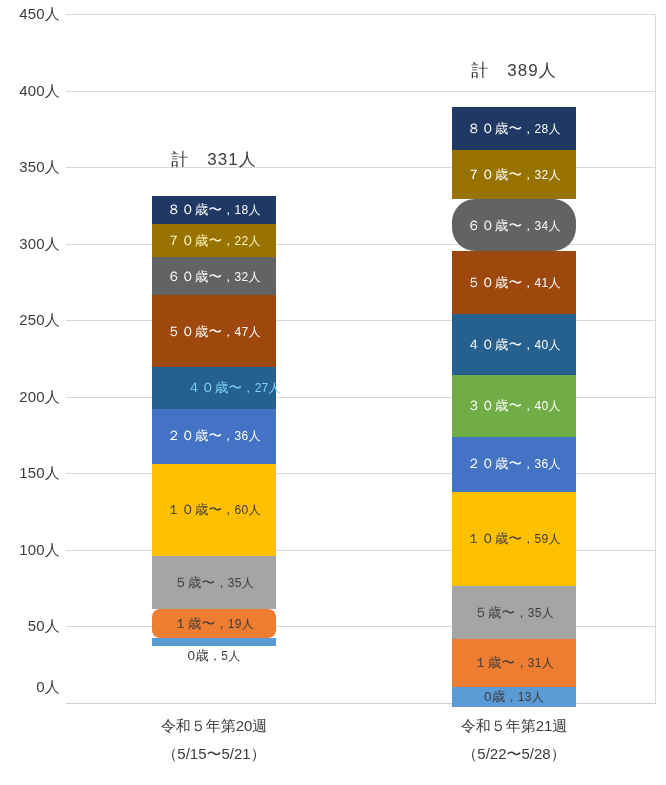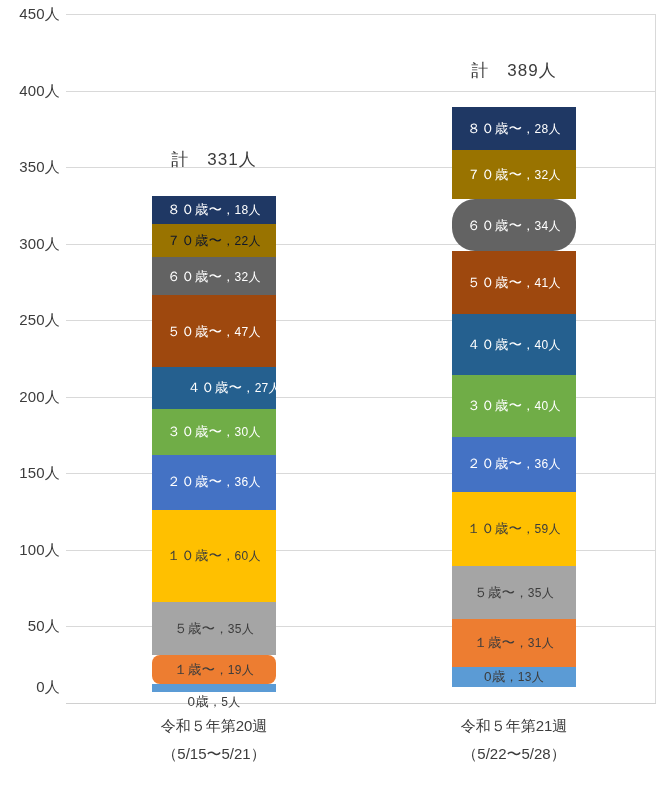--- a/index.html
+++ b/index.html
@@ -138,33 +138,30 @@
       <div class="gridline" style="top: 612.444px;"></div>
       <div class="gridline axis-zero" style="top: 689px;"></div>
     </div>
 
   <div id="dynamic-layer">
       <div class="bar" style="left: 152px; top: 196.202px; height: 506.798px;">
         <div class="seg" style="height: 27.56px; background: rgb(31, 56, 100);">
           <div class="seg-lbl" style="color: rgb(255, 255, 255);"><span class="age">８０歳〜</span><span class="cnt">，18人</span></div>
         </div>
         <div class="seg" style="height: 33.6844px; background: rgb(153, 115, 0);">
-          <div class="seg-lbl" style="color: #0f172a; text-align: center;"><span class="age">７０歳〜</span><span class="cnt">，22人</span></div>
+          <div class="seg-lbl" style="color: #fef9c3; text-align: center;"><span class="age">７０歳〜</span><span class="cnt">，22人</span></div>
         </div>
         <div class="seg" style="height: 38px; background: rgb(99, 99, 99);">
           <div class="seg-lbl" style="color: rgb(255, 255, 255);"><span class="age">６０歳〜</span><span class="cnt">，32人</span></div>
         </div>
         <div class="seg" style="height: 71.9622px; background: rgb(158, 72, 14);">
           <div class="seg-lbl" style="color: rgb(255, 255, 255);"><span class="age">５０歳〜</span><span class="cnt">，47人</span></div>
         </div>
         <div class="seg" style="height: 41.34px; background: rgb(37, 96, 143);">
-          <div class="seg-lbl" style="color: #ffffff; margin-left: 40px;"><span class="age">４０歳〜</span><span class="cnt">，27人</span></div>
-        </div>
-        <div class="seg" style="height: 45.9333px; background: rgb(112, 173, 71);">
-          <div class="seg-lbl" style="color: rgb(255, 255, 255);"><span class="age">３０歳〜</span><span class="cnt">，30人</span></div>
+          <div class="seg-lbl" style="color: #7dd3fc; margin-left: 40px;"><span class="age">４０歳〜</span><span class="cnt">，27人</span></div>
         </div>
         <div class="seg" style="height: 55.12px; background: rgb(68, 114, 196);">
           <div class="seg-lbl" style="color: rgb(255, 255, 255);"><span class="age">２０歳〜</span><span class="cnt">，36人</span></div>
         </div>
         <div class="seg" style="height: 91.8667px; background: rgb(255, 192, 0);">
           <div class="seg-lbl" style="color: rgb(60, 60, 60);"><span class="age">１０歳〜</span><span class="cnt">，60人</span></div>
         </div>
         <div class="seg" style="height: 53.5889px; background: rgb(165, 165, 165);">
           <div class="seg-lbl" style="color: rgb(60, 60, 60);"><span class="age">５歳〜</span><span class="cnt">，35人</span></div>
         </div>
@@ -192,21 +189,21 @@
         </div>
         <div class="seg" style="height: 61.2444px; background: rgb(37, 96, 143);">
           <div class="seg-lbl" style="color: rgb(255, 255, 255);"><span class="age">４０歳〜</span><span class="cnt">，40人</span></div>
         </div>
         <div class="seg" style="height: 61.2444px; background: rgb(112, 173, 71);">
           <div class="seg-lbl" style="color: rgb(255, 255, 255);"><span class="age">３０歳〜</span><span class="cnt">，40人</span></div>
         </div>
         <div class="seg" style="height: 55.12px; background: rgb(68, 114, 196);">
           <div class="seg-lbl" style="color: rgb(255, 255, 255);"><span class="age">２０歳〜</span><span class="cnt">，36人</span></div>
         </div>
-        <div class="seg" style="height: 74px; background: rgb(255, 192, 0);">
+        <div class="seg" style="height: 94px; background: rgb(255, 192, 0);">
           <div class="seg-lbl" style="color: rgb(60, 60, 60);"><span class="age">１０歳〜</span><span class="cnt">，59人</span></div>
         </div>
         <div class="seg" style="height: 53.5889px; background: rgb(165, 165, 165);">
           <div class="seg-lbl" style="color: rgb(60, 60, 60);"><span class="age">５歳〜</span><span class="cnt">，35人</span></div>
         </div>
         <div class="seg" style="height: 47.4644px; background: rgb(237, 125, 49);">
           <div class="seg-lbl" style="color: rgb(60, 60, 60);"><span class="age">１歳〜</span><span class="cnt">，31人</span></div>
         </div>
         <div class="seg" style="height: 19.9044px; background: rgb(91, 155, 213);">
           <div class="seg-lbl" style="color: rgb(60, 60, 60);"><span class="age">0歳</span><span class="cnt">，13人</span></div>

